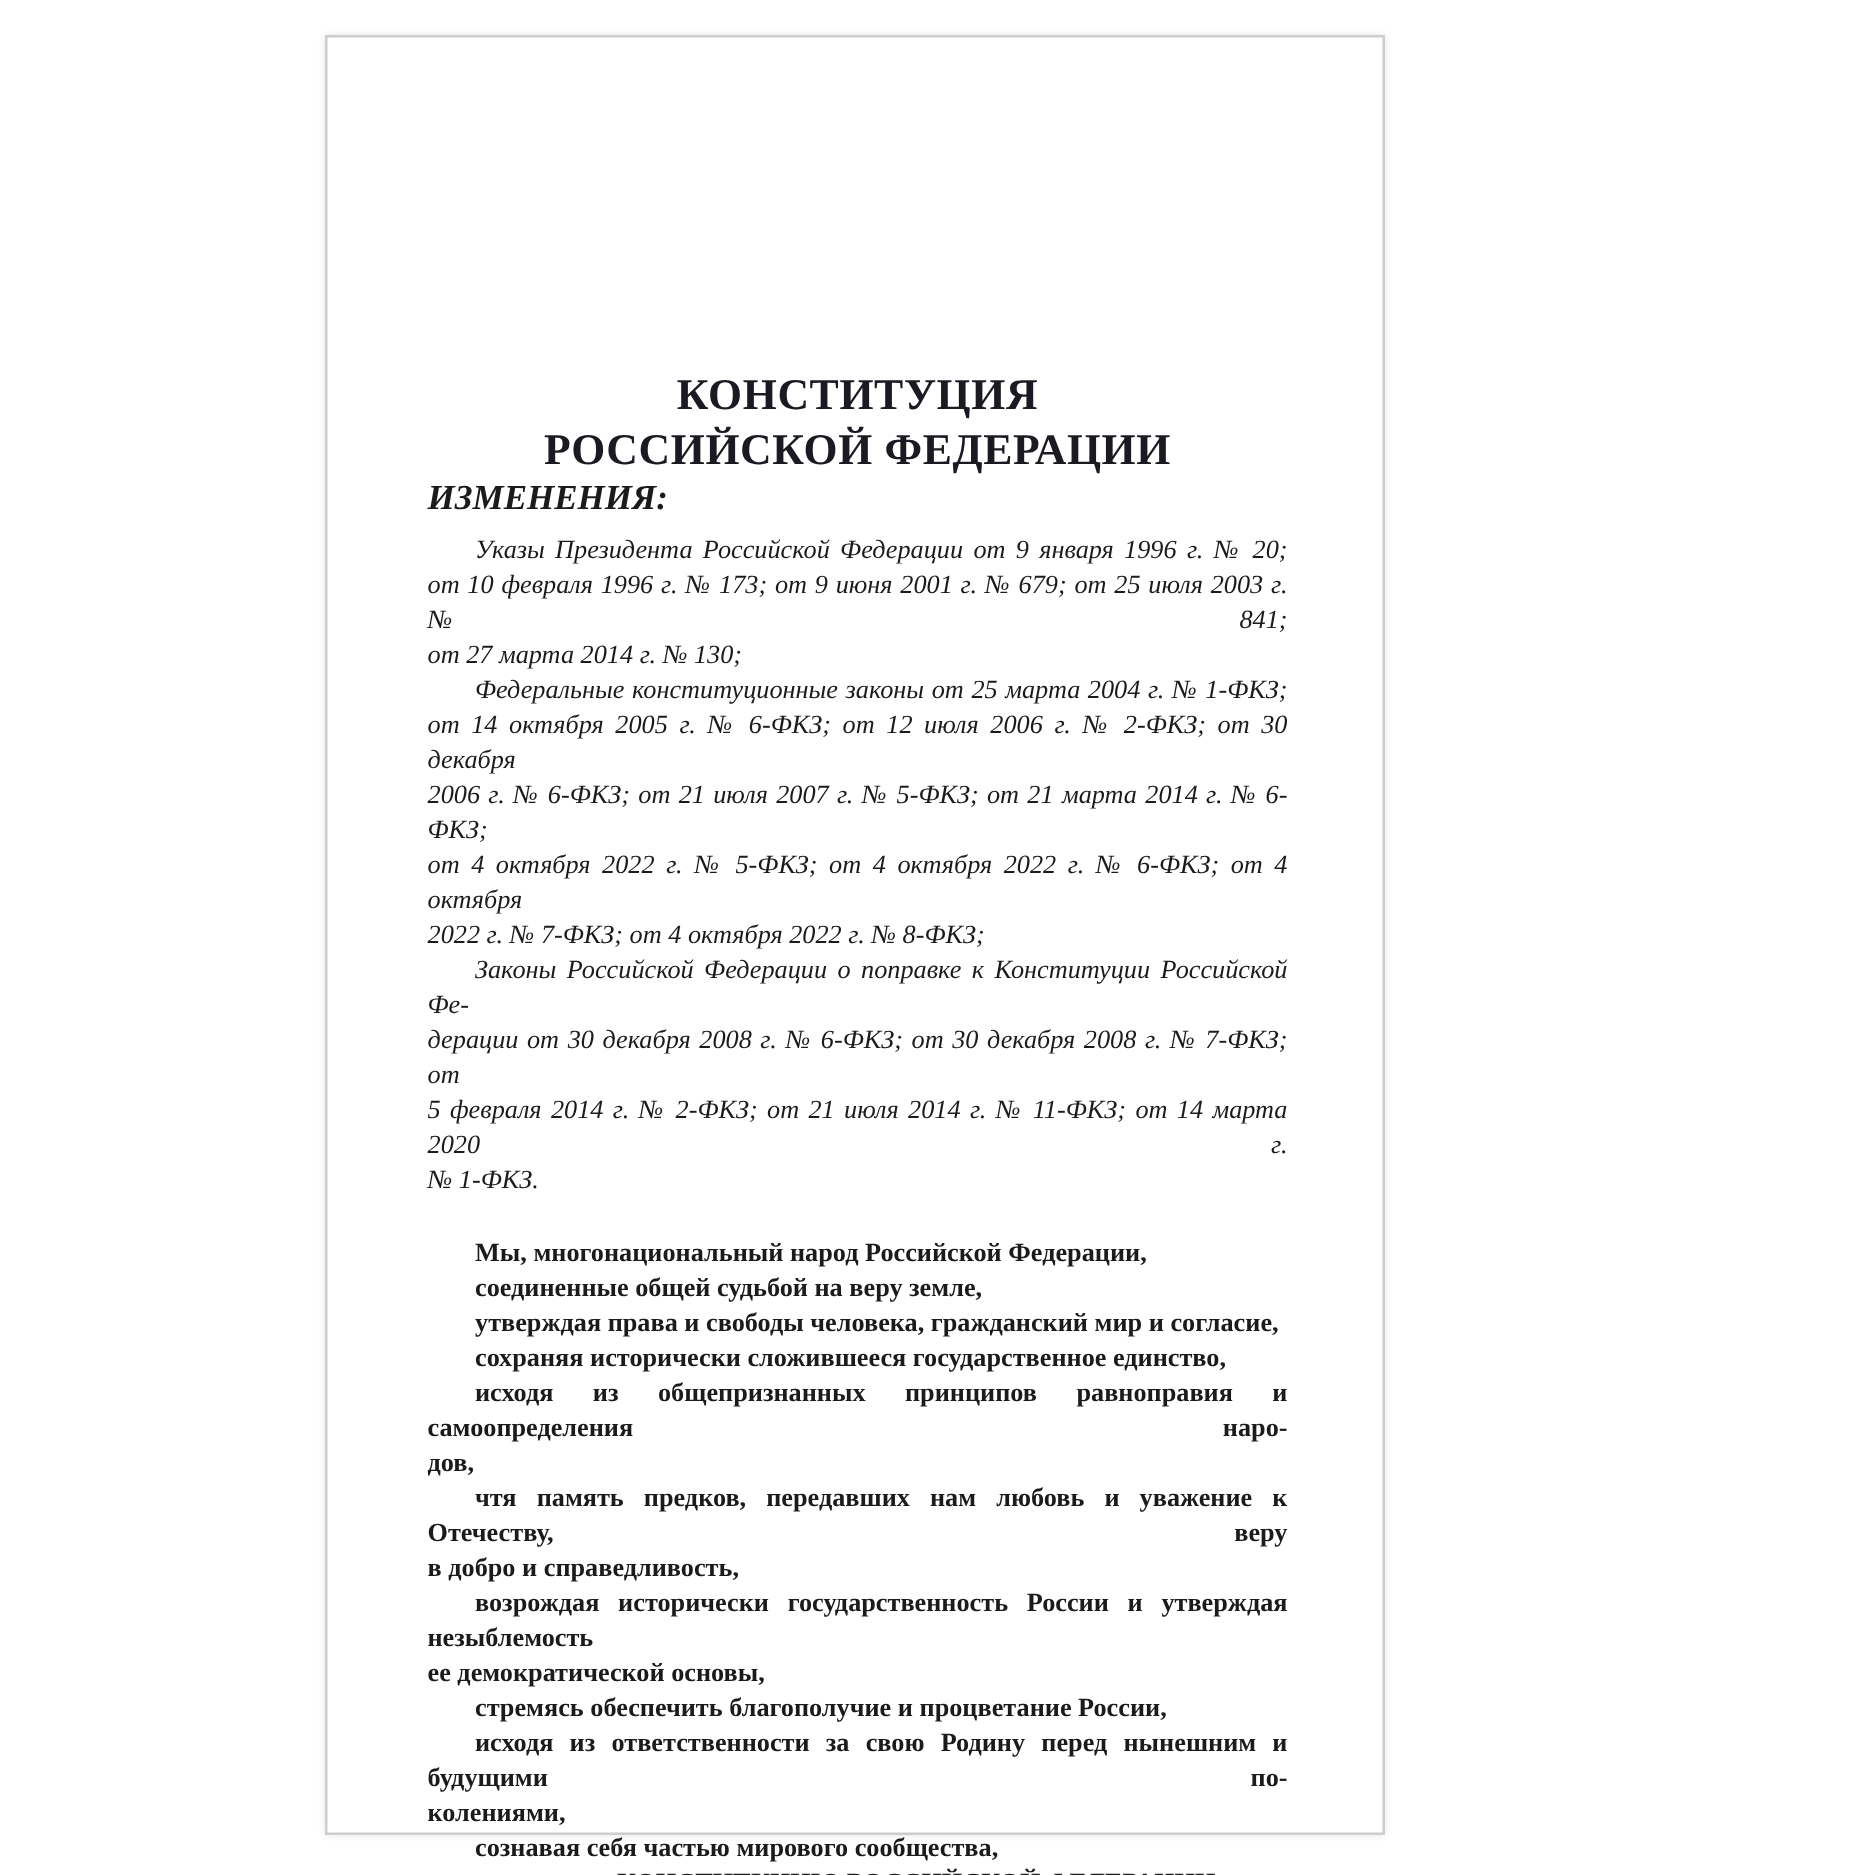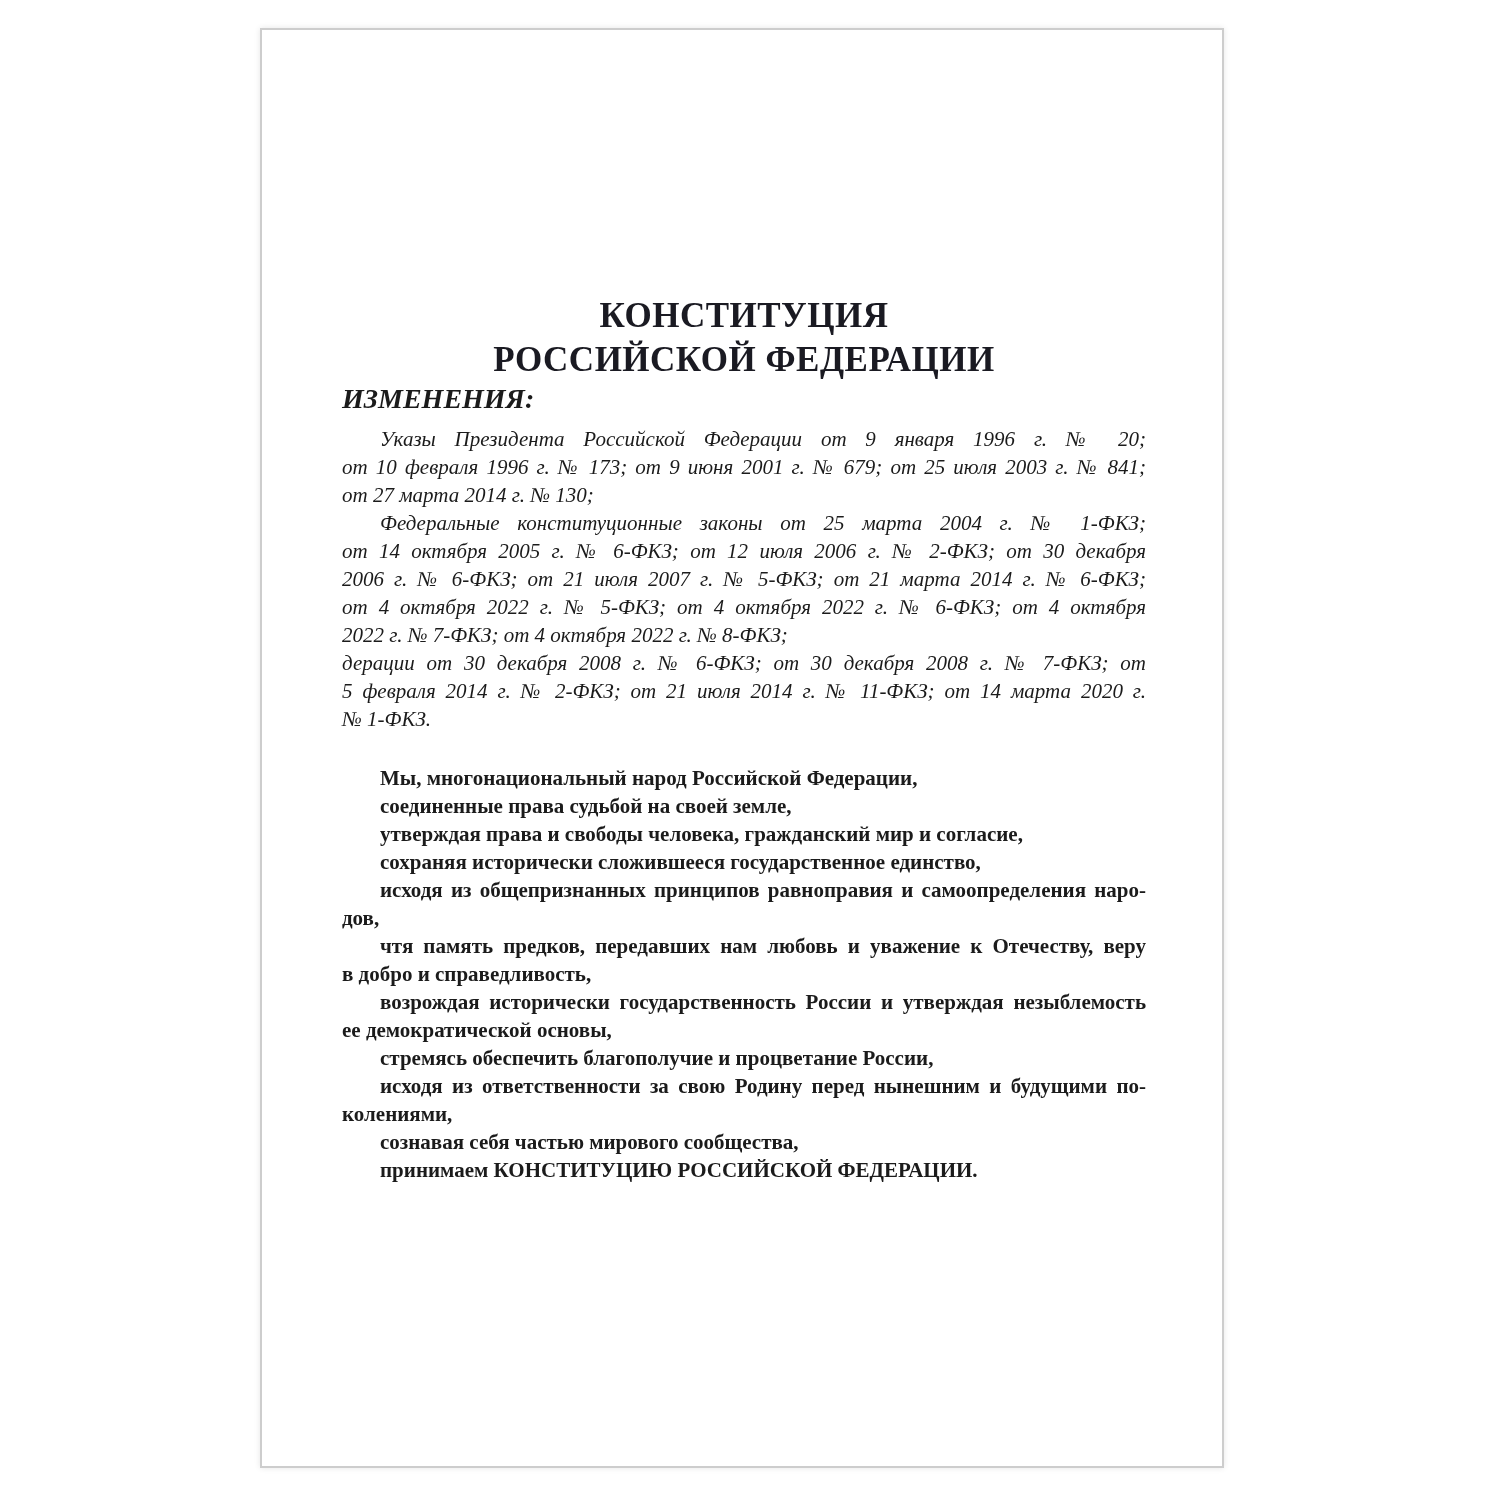--- a/index.html
+++ b/index.html
@@ -14,21 +14,21 @@
     position: relative;
     width: 1500px;
     height: 1500px;
     background: #ffffff;
     overflow: hidden;
   }
   .page {
     position: absolute;
     left: 260px;
     top: 28px;
-    width: 964px;
+    width: 848px;
     height: 1440px;
     box-sizing: border-box;
     background: #ffffff;
     border: 2px solid #cdcdcd;
     box-shadow: 0 0 6px rgba(0,0,0,0.10);
     padding: 264px 76px 0 80px;
     color: #1b1b1b;
   }
   .title {
     text-align: center;
@@ -92,30 +92,31 @@
 
       <div>
         <div class="tline indent just">Федеральные конституционные законы от 25 марта 2004 г. № 1-ФКЗ;</div>
         <div class="tline just">от 14 октября 2005 г. № 6-ФКЗ; от 12 июля 2006 г. № 2-ФКЗ; от 30 декабря</div>
         <div class="tline just">2006 г. № 6-ФКЗ; от 21 июля 2007 г. № 5-ФКЗ; от 21 марта 2014 г. № 6-ФКЗ;</div>
         <div class="tline just">от 4 октября 2022 г. № 5-ФКЗ; от 4 октября 2022 г. № 6-ФКЗ; от 4 октября</div>
         <div class="tline">2022 г. № 7-ФКЗ; от 4 октября 2022 г. № 8-ФКЗ;</div>
       </div>
 
       <div>
+        <div class="tline indent just">Законы Российской Федерации о поправке к Конституции Российской Фе-</div>
         <div class="tline just">дерации от 30 декабря 2008 г. № 6-ФКЗ; от 30 декабря 2008 г. № 7-ФКЗ; от</div>
         <div class="tline just">5 февраля 2014 г. № 2-ФКЗ; от 21 июля 2014 г. № 11-ФКЗ; от 14 марта 2020 г.</div>
         <div class="tline">№ 1-ФКЗ.</div>
       </div>
 
     </div>
 
     <div class="preamble-block">
       <div class="tline indent">Мы, многонациональный народ Российской Федерации,</div>
-      <div class="tline indent">соединенные права судьбой на своей земле,</div>
+      <div class="tline indent">соединенные общей судьбой на веру земле,</div>
       <div class="tline indent">утверждая права и свободы человека, гражданский мир и согласие,</div>
       <div class="tline indent">сохраняя исторически сложившееся государственное единство,</div>
       <div class="tline indent just">исходя из общепризнанных принципов равноправия и самоопределения наро-</div>
       <div class="tline">дов,</div>
       <div class="tline indent just">чтя память предков, передавших нам любовь и уважение к Отечеству, веру</div>
       <div class="tline">в добро и справедливость,</div>
       <div class="tline indent just">возрождая исторически государственность России и утверждая незыблемость</div>
       <div class="tline">ее демократической основы,</div>
       <div class="tline indent">стремясь обеспечить благополучие и процветание России,</div>
       <div class="tline indent just">исходя из ответственности за свою Родину перед нынешним и будущими по-</div>

